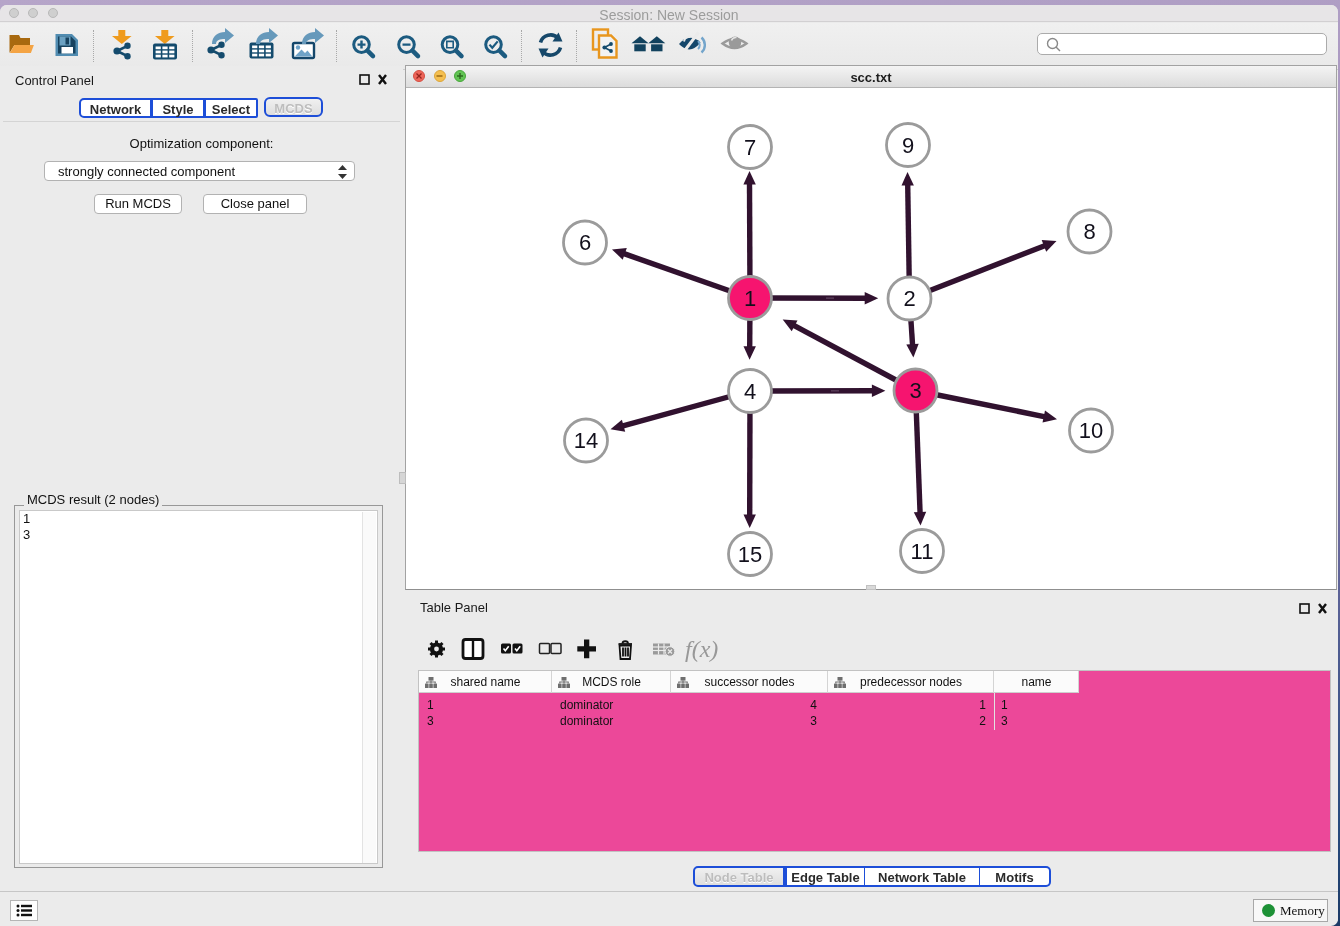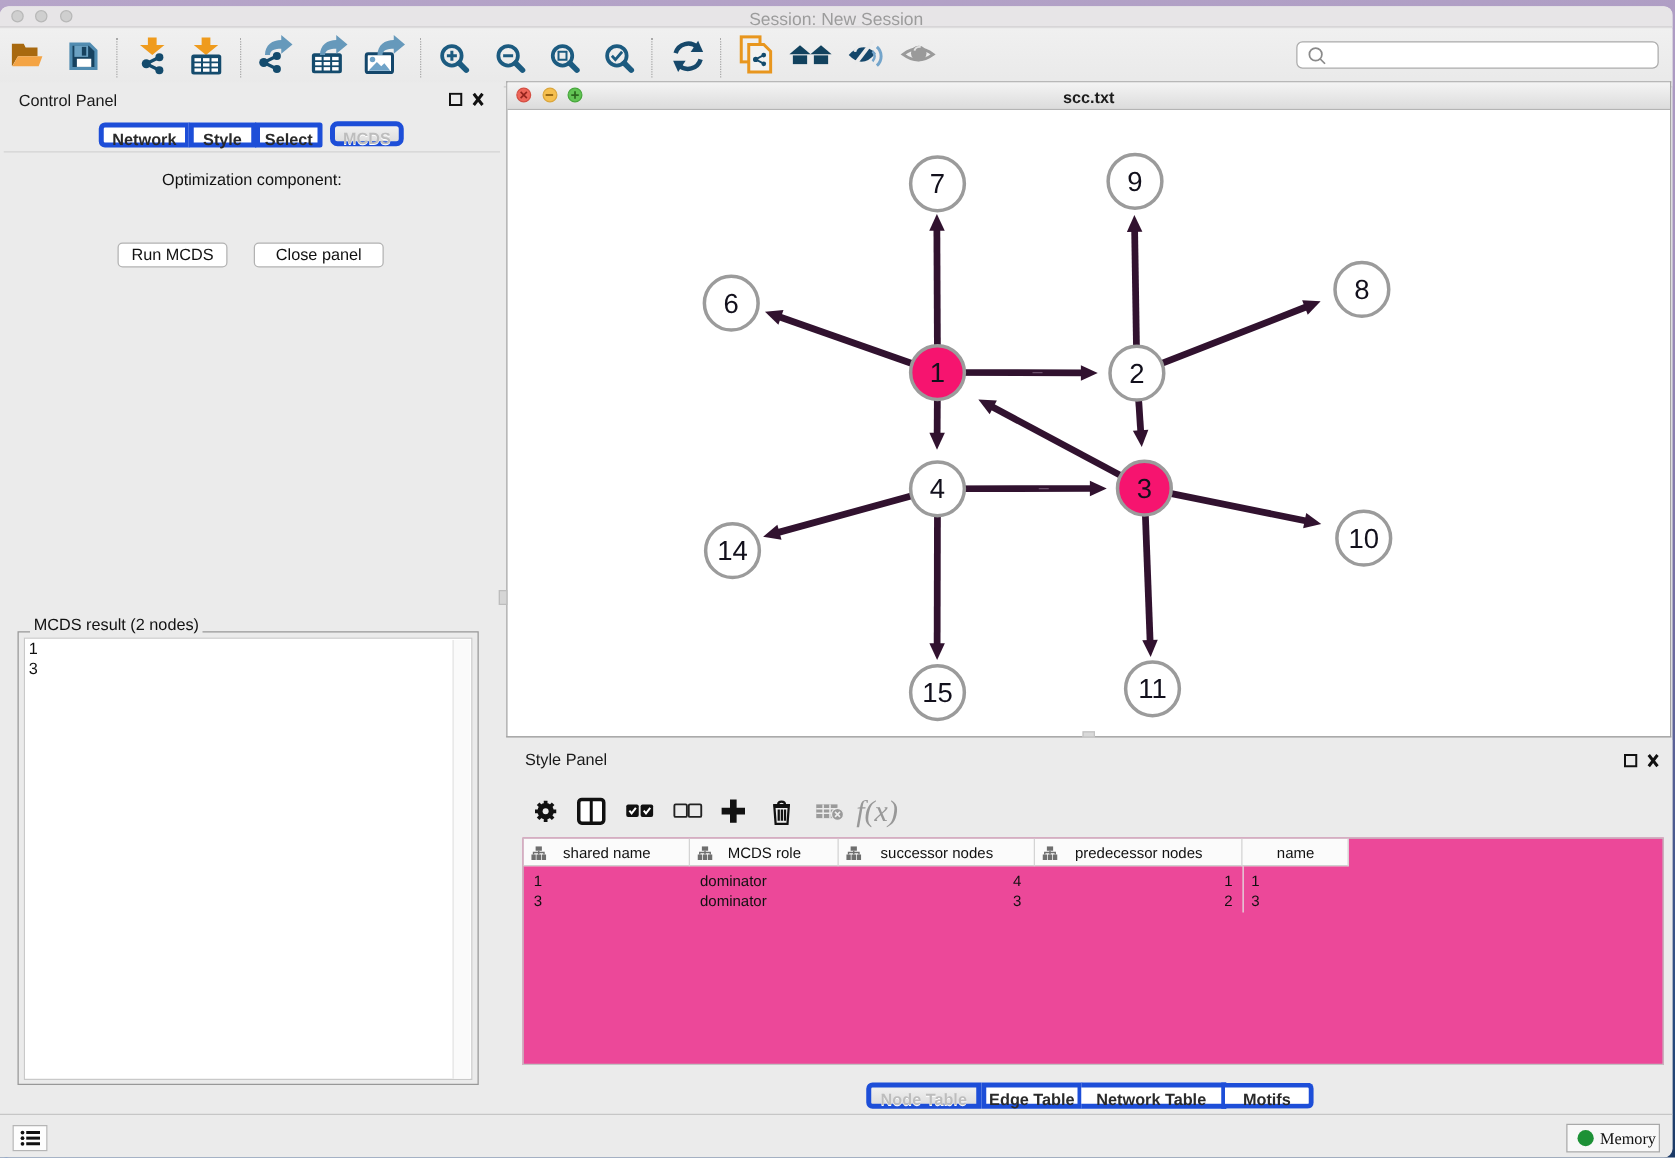--- a/index.html
+++ b/index.html
@@ -20,21 +20,21 @@
 #toolbar { position:absolute; left:0; top:18px; width:100%; height:47px;
   background:linear-gradient(#f0f0f0,#e9e9e9); border-bottom:1px solid #cccccc; }
 .tsep { position:absolute; top:7px; height:32px; width:0;
   border-left:1px dotted #a9a9a9; }
 #searchbox { position:absolute; left:1037px; top:10px; width:290px; height:22px;
   background:#ffffff; border:1px solid #ababab; border-radius:5px; }
 
 #cpanel { position:absolute; left:0; top:61px; width:403px; height:824px; background:#ebebeb; }
 .ptitle { font-size:13px; color:#1a1a1a; }
 
-.tabseg { position:absolute; height:20px; background:#ffffff; border:4px solid #1d4ed8;
+.tabseg { position:absolute; height:20px; background:#ffffff; border:2px solid #1d4ed8;
   font-size:13px; font-weight:700; color:#2a2a2a; text-align:center; line-height:19px; }
 .tabsel { background:linear-gradient(#f0f0f0,#dedede); color:#bdbdbd;
   text-shadow:0 1px 0 #ffffff; }
 .btn { position:absolute; height:20px; background:#ffffff; border:1px solid #b2b2b2;
   border-radius:4px; font-size:13px; color:#111; text-align:center; line-height:18px; }
 
 #netwin { position:absolute; left:405px; top:60px; width:932px; height:525px;
   background:#ffffff; border:1px solid #a2a2a2; border-bottom-color:#8f8f8f; }
 #nettitle { position:absolute; left:0; top:0; width:100%; height:22px;
   background:linear-gradient(#f4f4f4,#dcdcdc); border-bottom:1px solid #b4b4b4; }
@@ -184,20 +184,27 @@
     <svg class="abs" style="left:358px;top:8px" width="34" height="12" viewBox="0 0 34 12">
       <rect x="2" y="1" width="9" height="9" fill="none" stroke="#111" stroke-width="1.6"></rect>
       <path d="M21 1 L28 10 M28 1 L21 10" stroke="#111" stroke-width="2.4"></path>
     </svg>
     <div class="tabseg" style="left:79px;top:32px;width:73px;border-radius:5px 0 0 5px;">Network</div>
     <div class="tabseg" style="left:151px;top:32px;width:54px;">Style</div>
     <div class="tabseg" style="left:204px;top:32px;width:54px;border-radius:0 2px 2px 0;">Select</div>
     <div class="tabseg tabsel" style="left:264px;top:31px;width:59px;height:20px;border-radius:6px;line-height:19px;">MCDS</div>
     <div class="abs" style="left:3px;top:55px;width:397px;height:764px;border-top:1px solid #d4d4d4;"></div>
     <div class="abs" style="left:0;top:70px;width:403px;text-align:center;font-size:13px;color:#111;">Optimization component:</div>
+    <div class="abs" style="left:44px;top:95px;width:311px;height:20px;background:#fff;border:1px solid #b2b2b2;border-radius:4px;">
+      <div class="abs" style="left:13px;top:2px;font-size:13px;color:#111;">strongly connected component</div>
+      <svg class="abs" style="right:6px;top:3px;" width="11" height="14" viewBox="0 0 11 14">
+        <path d="M5.5 0 L10 5 L1 5 Z" fill="#333"></path>
+        <path d="M5.5 14 L10 9 L1 9 Z" fill="#333"></path>
+      </svg>
+    </div>
     <div class="btn" style="left:94px;top:128px;width:88px;">Run MCDS</div>
     <div class="btn" style="left:203px;top:128px;width:104px;">Close panel</div>
 
     <div class="abs" style="left:14px;top:439px;width:369px;height:363px;border:1px solid #989898;">
       <div class="abs" style="left:4px;top:4px;width:359px;height:354px;background:#ffffff;border:1px solid #c9c9c9;">
         <div class="abs" style="left:3px;top:0;font-size:13px;color:#111;line-height:16px;">1<br>3</div>
         <div class="abs" style="right:1px;top:1px;width:14px;height:351px;background:#fafafa;border-left:1px solid #e3e3e3;"></div>
       </div>
     </div>
     <div class="abs" style="left:24px;top:426px;background:#ebebeb;padding:0 3px;font-size:13px;color:#111;">MCDS result (2 nodes)</div>
@@ -276,21 +283,21 @@
         <text x="915.5" y="397.3">3</text>
         <text x="586" y="447.3">14</text>
         <text x="1091" y="437.3">10</text>
         <text x="750" y="560.8">15</text>
         <text x="922" y="557.8">11</text>
       </g>
     </svg>
     <div class="abs" style="left:460px;top:519px;width:10px;height:5px;background:#d9d9d9;border:1px solid #c2c2c2;"></div>
   </div>
   <div id="tpanel">
-    <div class="ptitle abs" style="left:16px;top:8px;">Style Panel</div>
+    <div class="ptitle abs" style="left:16px;top:8px;">Table Panel</div>
     <svg class="abs" style="left:894px;top:11px" width="34" height="12" viewBox="0 0 34 12">
       <rect x="2" y="1" width="9" height="9" fill="none" stroke="#111" stroke-width="1.6"></rect>
       <path d="M21 1 L28 10 M28 1 L21 10" stroke="#111" stroke-width="2.4"></path>
     </svg>
     <svg id="ttool" class="abs" style="left:0;top:34px" width="340" height="36" viewBox="0 0 340 36">
 
       <g fill="#111111">
         <circle cx="32.5" cy="23" r="6.6"></circle>
         <g stroke="#111111" stroke-width="3">
           <line x1="32.5" y1="14.5" x2="32.5" y2="31.5"></line>

